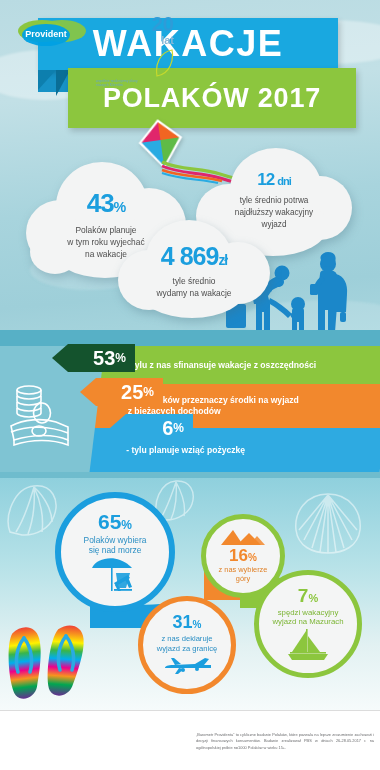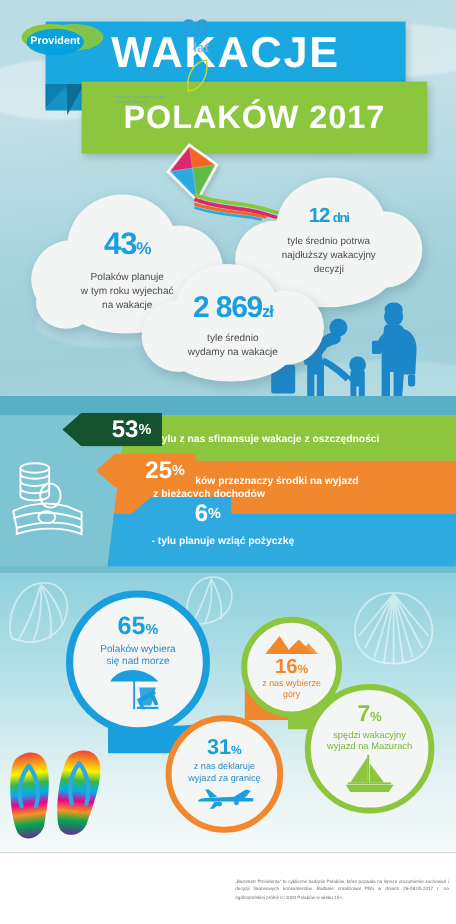--- a/index.html
+++ b/index.html
@@ -245,33 +245,33 @@
       <div class="p p3"></div>
       <div class="p p1"></div>
       <div class="p p4"></div>
       <div class="cloud-txt" style="left:0;top:22px;width:156px;">
         <div style="font-size:17px;">
           <span class="big-num">12</span><span class="big-num" style="font-size:11px;margin-left:3px;">dni</span>
         </div>
         <div style="font-size:8.2px;margin-top:5px;line-height:1.45;">
           <div>tyle średnio potrwa</div>
           <div>najdłuższy wakacyjny</div>
-          <div>decyzji</div>
+          <div>wyjazd</div>
         </div>
       </div>
     </div>
 
     <div class="cloud c2">
       <div class="p p2"></div>
       <div class="p p3"></div>
       <div class="p p1"></div>
       <div class="p p4"></div>
       <div class="cloud-txt" style="left:0;top:22px;width:152px;">
         <div style="font-size:25px;">
-          <span class="big-num">2 869</span><span class="big-num unit">zł</span>
+          <span class="big-num">4 869</span><span class="big-num unit">zł</span>
         </div>
         <div style="font-size:8.4px;margin-top:4px;line-height:1.45;">
           <div>tyle średnio</div>
           <div>wydamy na wakacje</div>
         </div>
       </div>
     </div>
   </div>
 
   <div class="sec-mid">

